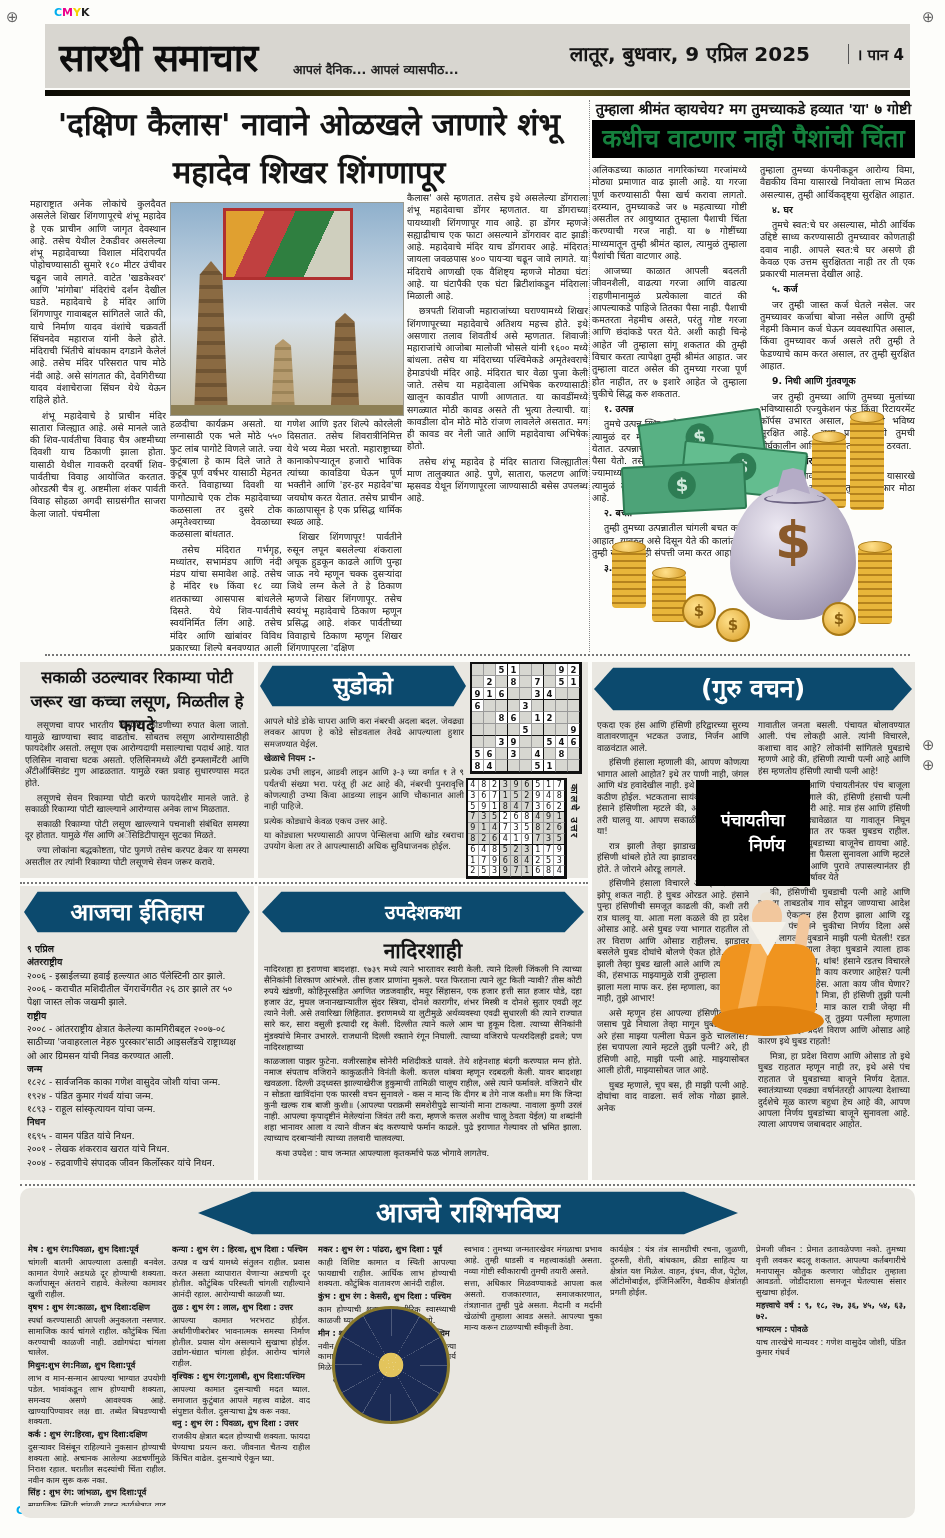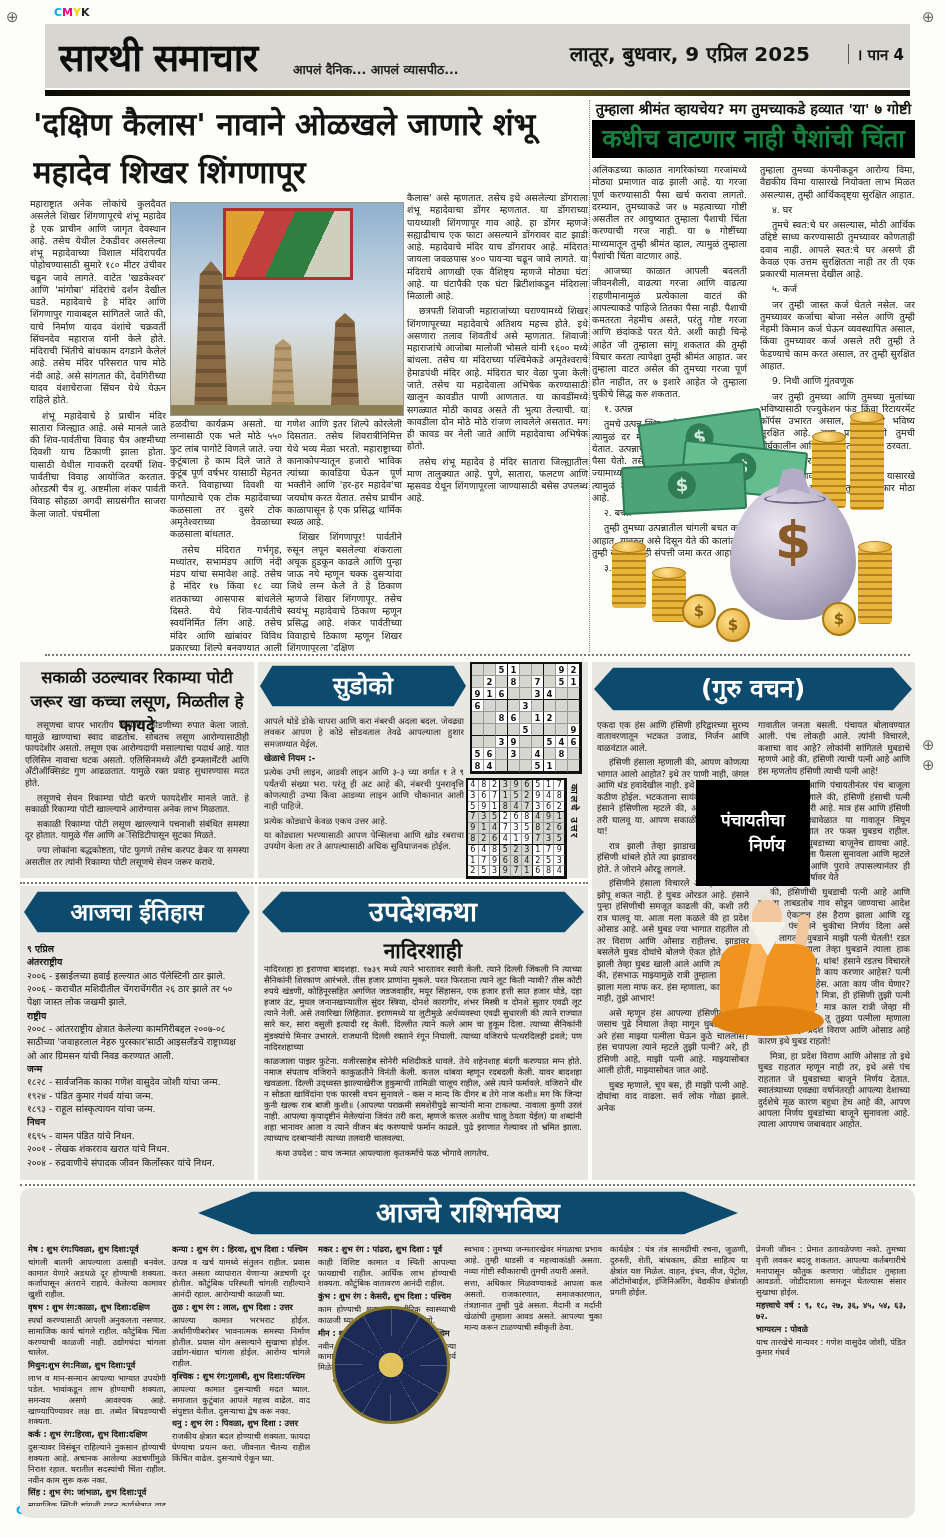--- a/index.html
+++ b/index.html
@@ -15,42 +15,42 @@
   
   .hband{position:absolute;left:45px;top:24px;width:865px;height:64px;background:#d8d6d0;}
   .masthead{position:absolute;left:14px;top:6px;font-size:38px;font-weight:800;color:#0d0d0d;
             font-family:"DejaVu Serif","Liberation Serif",serif;letter-spacing:-1px;}
   .tagline{position:absolute;left:248px;bottom:10px;font-size:12.5px;font-weight:bold;color:#222;}
   .dateline{position:absolute;right:100px;top:16px;font-size:20px;font-weight:800;}
   .pagelabel{position:absolute;right:6px;top:20px;font-size:15px;font-weight:bold;border-left:1px solid #555;padding-left:8px;}
   .toprule{position:absolute;left:45px;top:90px;width:865px;height:6px;
            background:linear-gradient(90deg,#0c0b04,#57511b 55%,#14120a);}
   
-  .lead-hl{position:absolute;left:33px;top:100px;width:552px;height:98px;
+  .lead-hl{position:absolute;left:33px;top:100px;width:552px;height:98px;text-align:center;
            font-size:31px;line-height:48px;font-weight:800;overflow:hidden;}
   .leadbody{position:absolute;left:30px;top:198px;width:558px;height:454px;}
   .lcol{position:absolute;top:0;height:454px;overflow:hidden;}
   
   .tphoto{position:absolute;left:140px;top:4px;width:232px;height:212px;border:1px solid #9a9a90;
           background:linear-gradient(#8fb0cc,#d8e2ea 55%,#c6ba9d);overflow:hidden;}
   .tinset{position:absolute;left:52px;top:5px;width:124px;height:66px;border:3px solid #b03030;
           background:linear-gradient(115deg,#e0a030 0 25%,#c04040 25% 45%,#2f7f40 45% 70%,#cfcfbe 70%);}
   .tower{position:absolute;bottom:4px;background:repeating-linear-gradient(#8a6a42 0 10px,#6f5433 10px 14px);
          clip-path:polygon(50% 0%,70% 9%,80% 100%,20% 100%,30% 9%);}
   .t1{left:12px;width:56px;height:150px;}
   .t2{left:150px;width:48px;height:98px;}
   .t3{left:92px;width:40px;height:72px;background:repeating-linear-gradient(#b59a6d 0 8px,#9c8458 8px 11px);}
   .tground{position:absolute;left:0;bottom:0;width:100%;height:10px;background:#8d7f55;}
   
   .money{position:absolute;left:592px;top:98px;width:323px;height:554px;}
   .kicker{position:absolute;left:0;top:0;width:323px;font-size:14.5px;font-weight:800;text-align:center;}
   .mhead{position:absolute;left:0;top:22px;width:323px;height:38px;background:#000;color:#15803d;
          font-size:25px;font-weight:800;text-align:center;line-height:38px;}
   .mcol{position:absolute;top:66px;width:155px;height:486px;overflow:hidden;z-index:1;}
-  .mitem{font-weight:normal;text-indent:10px;}
+  .mitem{font-weight:bold;text-indent:10px;}
   
   .millus{position:absolute;left:20px;top:300px;width:286px;height:250px;z-index:2;pointer-events:none;}
   .note{position:absolute;width:120px;height:44px;background:#58b184;border:2px solid #2e7d54;border-radius:3px;}
   .note:after{content:"$";position:absolute;left:44px;top:5px;width:28px;height:28px;border-radius:50%;
               background:#2e7d54;color:#cfe9db;font-size:18px;font-weight:bold;text-align:center;line-height:28px;}
   .n1{left:28px;top:18px;transform:rotate(-8deg);}
   .n2{left:70px;top:48px;transform:rotate(6deg);background:#63bd8f;}
   .n3{left:10px;top:66px;transform:rotate(-3deg);background:#4da378;}
   .bag{position:absolute;left:118px;top:86px;width:126px;height:136px;
        background:radial-gradient(circle at 38% 32%,#ece8f2,#a79fb8 70%,#8d84a0);
@@ -489,21 +489,21 @@
         <div class="hist-line">१९२४ - पंडित कुमार गंधर्व यांचा जन्म.</div>
         <div class="hist-line">१८९३ - राहूल सांस्कृत्यायन यांचा जन्म.</div>
         <div class="hist-line b">निधन</div>
         <div class="hist-line">१६९५ - वामन पंडित यांचे निधन.</div>
         <div class="hist-line">२००१ - लेखक शंकरराव खरात यांचे निधन.</div>
         <div class="hist-line">२००४ - रुद्रवाणीचे संपादक जीवन किर्लोस्कर यांचे निधन.</div>
       </div>
   </div>
 
   <div class="panel" style="left:258px;top:886px;width:330px;height:294px;">
-    <div class="banner" style="left:4px;top:4px;width:322px;height:44px;font-size:27px;line-height:44px;">उपदेशकथा</div>
+    <div class="banner" style="left:4px;top:4px;width:322px;height:44px;font-size:19px;line-height:44px;">उपदेशकथा</div>
     <div class="u-title">नादिरशाही</div>
     <div class="txt" style="position:absolute;left:6px;top:78px;width:318px;height:210px;font-size:8.4px;">
       <p class="noind">नादिरशहा हा इराणचा बादशहा. १७३९ मध्ये त्याने भारतावर स्वारी केली. त्याने दिल्ली जिंकली नि त्याच्या सैनिकांनी शिरकाण आरंभले. तीस हजार प्राणांना मुकले. परत फिरताना त्याने लूट किती न्यावी? तीस कोटी रुपये खंडणी, कोहिनूरसहित अगणित जडजवाहीर, मयूर सिंहासन, एक हजार हत्ती सात हजार घोडे, दहा हजार उंट, मुघल जनानखान्यातील सुंदर स्त्रिया, दोनशे कारागीर, शंभर मिस्त्री व दोनशे सुतार एवढी लूट त्याने नेली. असे तवारिखा लिहितात. इराणमध्ये या लुटीमुळे अर्थव्यवस्था एवढी सुधारली की त्याने राज्यात सारे कर, सारा वसुली इत्यादी रद्द केली. दिल्लीत त्याने कत्ले आम चा हुकूम दिला. त्याच्या सैनिकांनी मुंडक्यांचे मिनार उभारले. राजधानी दिल्ली रक्ताने रंगून निघाली. त्याच्या वजिराचे पत्थरदिलही द्रवले; पण नादिरशहाच्या</p>
       <p class="noind">काळजाला पाझर फुटेना. वजीरसाहेब सोनेरी मशिदीकडे धावले. तेथे शहेनशाह बंदगी करण्यात मग्न होते. नमाज संपताच वजिराने काकुळतीने विनंती केली. कत्तल थांबवा म्हणून रदबदली केली. यावर बादशहा खवळला. दिल्ली उद्ध्वस्त झाल्याखेरीज हुकुमाची तामिळी चालूच राहील, असे त्याने फर्मावले. वजिराने धीर न सोडता खाविंदांना एक फारसी वचन सुनावले - कस न मान्द कि दीगर ब तेगे नाज कशी॥ मग कि जिन्दा कुनी खल्क राब बाजी कुशी॥ (आपल्या पराक्रमी समशेरीपुढे साऱ्यांनी माना टाकल्या. नावाला कुणी उरलं नाही. आपल्या कृपादृष्टीनं मेलेल्यांना जिवंत तरी करा, म्हणजे कत्तल अशीच चालू ठेवता येईल) या शब्दांनी शहा भानावर आला व त्याने वीजन बंद करण्याचे फर्मान काढले. पुढे इराणात गेल्यावर तो भ्रमित झाला. त्याच्याच दरबाऱ्यांनी त्याच्या तलवारी चालवल्या.</p>
       <p>कथा उपदेश : याच जन्मात आपल्याला कृतकर्मांचे फळ भोगावे लागतेच.</p>
     </div>
   </div>
 
   <div class="dot-h" style="left:20px;top:1184px;width:895px;"></div>
 

